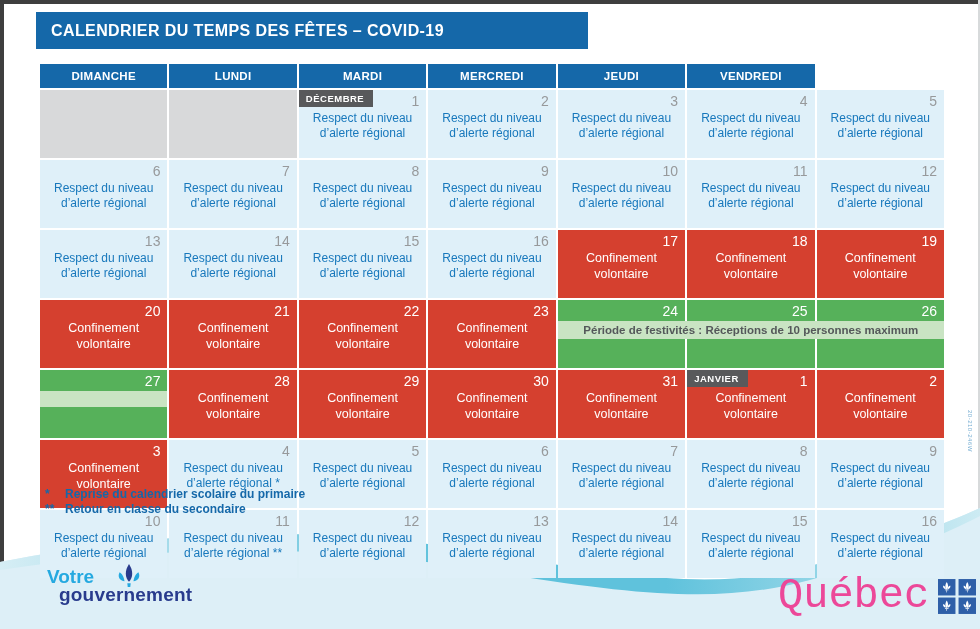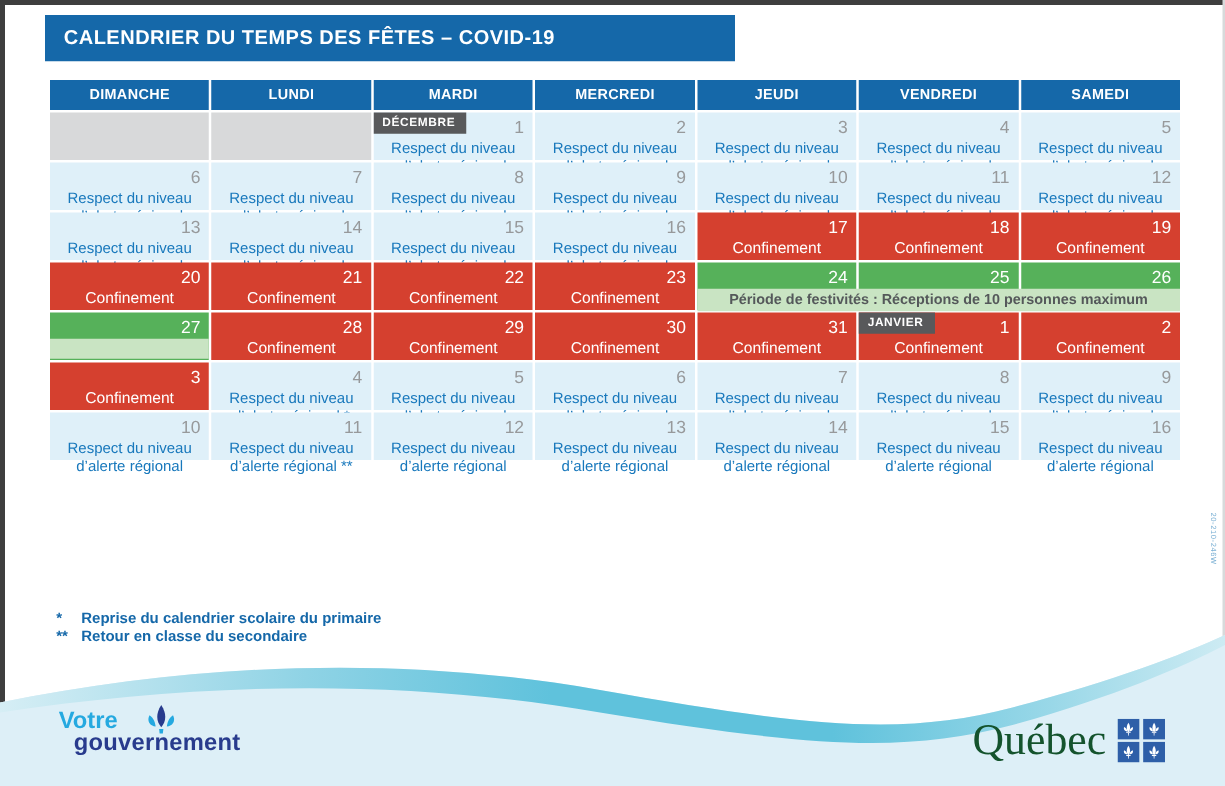--- a/index.html
+++ b/index.html
@@ -17,21 +17,21 @@
     padding-left:15px;box-sizing:border-box;
     font-size:16px;font-weight:bold;letter-spacing:.4px;
   }
 
   .calendar{position:absolute;left:40px;top:64px;width:904px;}
   .cal-header{display:grid;grid-template-columns:repeat(7,1fr);gap:2px;margin-bottom:2px;}
   .hcell{
     background:#1568A9;color:#fff;font-weight:bold;font-size:11.5px;
     text-align:center;height:24px;line-height:24px;letter-spacing:.3px;
   }
-  .cal-row{display:grid;grid-template-columns:repeat(7,1fr);gap:2px;margin-bottom:2px;position:relative;height:38px;}
+  .cal-row{display:grid;grid-template-columns:repeat(7,1fr);gap:2px;margin-bottom:2px;position:relative;height:68px;}
   .cell{position:relative;box-sizing:border-box;}
   .cell-empty{background:#D8D9DA;}
   .cell-respect{background:#DFF0F9;}
   .cell-conf{background:#D5402F;}
   .cell-green{background:#56B15A;}
   .cell-day{position:absolute;top:3px;right:7px;font-size:14px;}
   .cell-respect .cell-day{color:#97999B;}
   .cell-conf .cell-day,.cell-green .cell-day{color:#ffffff;}
   .cell-label{
     position:absolute;left:3px;right:3px;top:21px;text-align:center;
@@ -56,21 +56,21 @@
   .footnote-marker{width:20px;}
 
   .wave-svg{position:absolute;left:0;top:500px;width:980px;height:129px;}
 
   .gov-logo{position:absolute;left:47px;top:566px;}
   .gov-line1{color:#25A9E0;font-size:19px;font-weight:bold;}
   .gov-fleur{position:absolute;left:63px;top:-3px;}
   .gov-line2{color:#283B8D;font-size:19px;font-weight:bold;margin-top:-4px;letter-spacing:.2px;margin-left:12px;}
 
   .qc-logo{position:absolute;left:778px;top:572px;display:flex;align-items:center;gap:9px;}
-  .qc-word{font-family:Liberation Serif, serif;font-size:35px;color:#14532d;}
+  .qc-word{font-family:Liberation Mono, monospace;font-size:42px;color:#ec4899;}
   .side-code{
     position:absolute;right:7px;top:410px;writing-mode:vertical-rl;
     font-size:6px;color:#79AFD3;letter-spacing:.5px;
   }
 </style>
 </head>
 <body>
 
 <div class="edge-left"></div>
 <div class="edge-top"></div>
@@ -95,21 +95,20 @@
 <div class="title-bar">CALENDRIER DU TEMPS DES FÊTES – COVID-19</div>
 
 <div class="calendar">
   <div class="cal-header">
     <div class="hcell">DIMANCHE</div>
     <div class="hcell">LUNDI</div>
     <div class="hcell">MARDI</div>
     <div class="hcell">MERCREDI</div>
     <div class="hcell">JEUDI</div>
     <div class="hcell">VENDREDI</div>
-    <div class="hcell">SAMEDI</div>
   </div>
   <div>
       <div class="cal-row">
         <div class="cell cell-empty"></div>
         <div class="cell cell-empty"></div>
         <div class="cell cell-respect">
           <span class="cell-badge">DÉCEMBRE</span>
           <span class="cell-day">1</span>
           <div class="cell-label">Respect du niveau d’alerte régional</div>
         </div>

